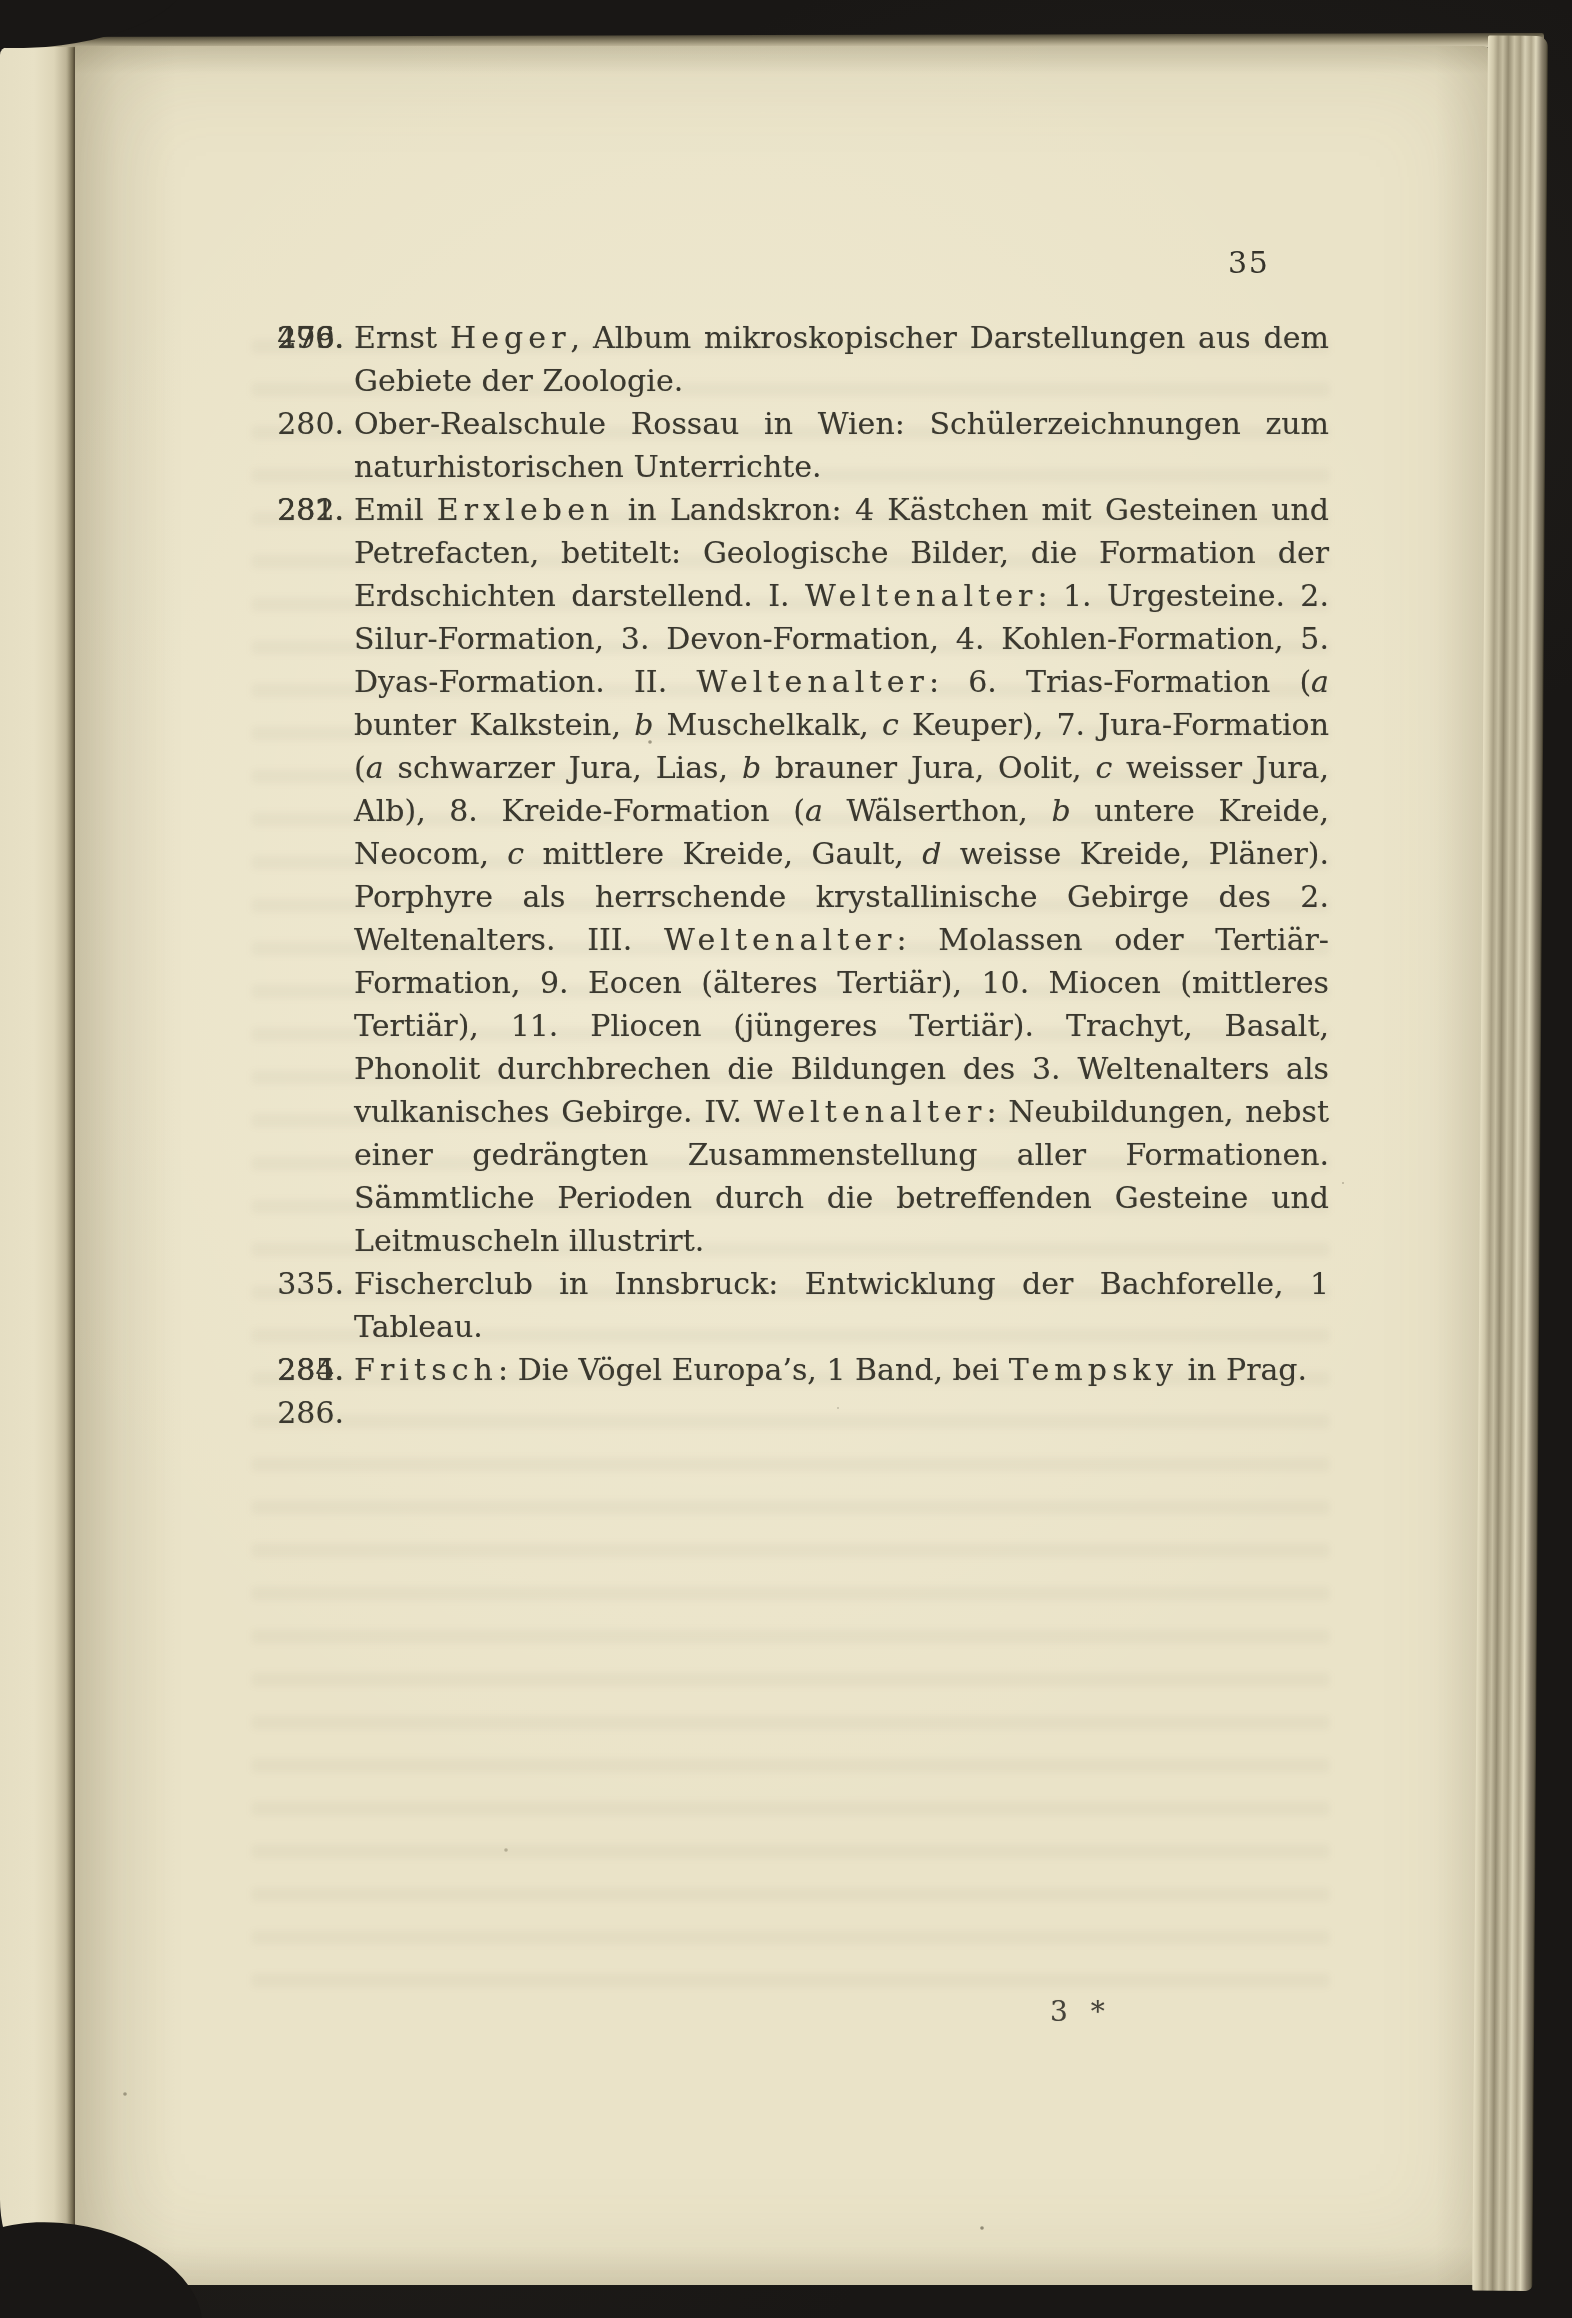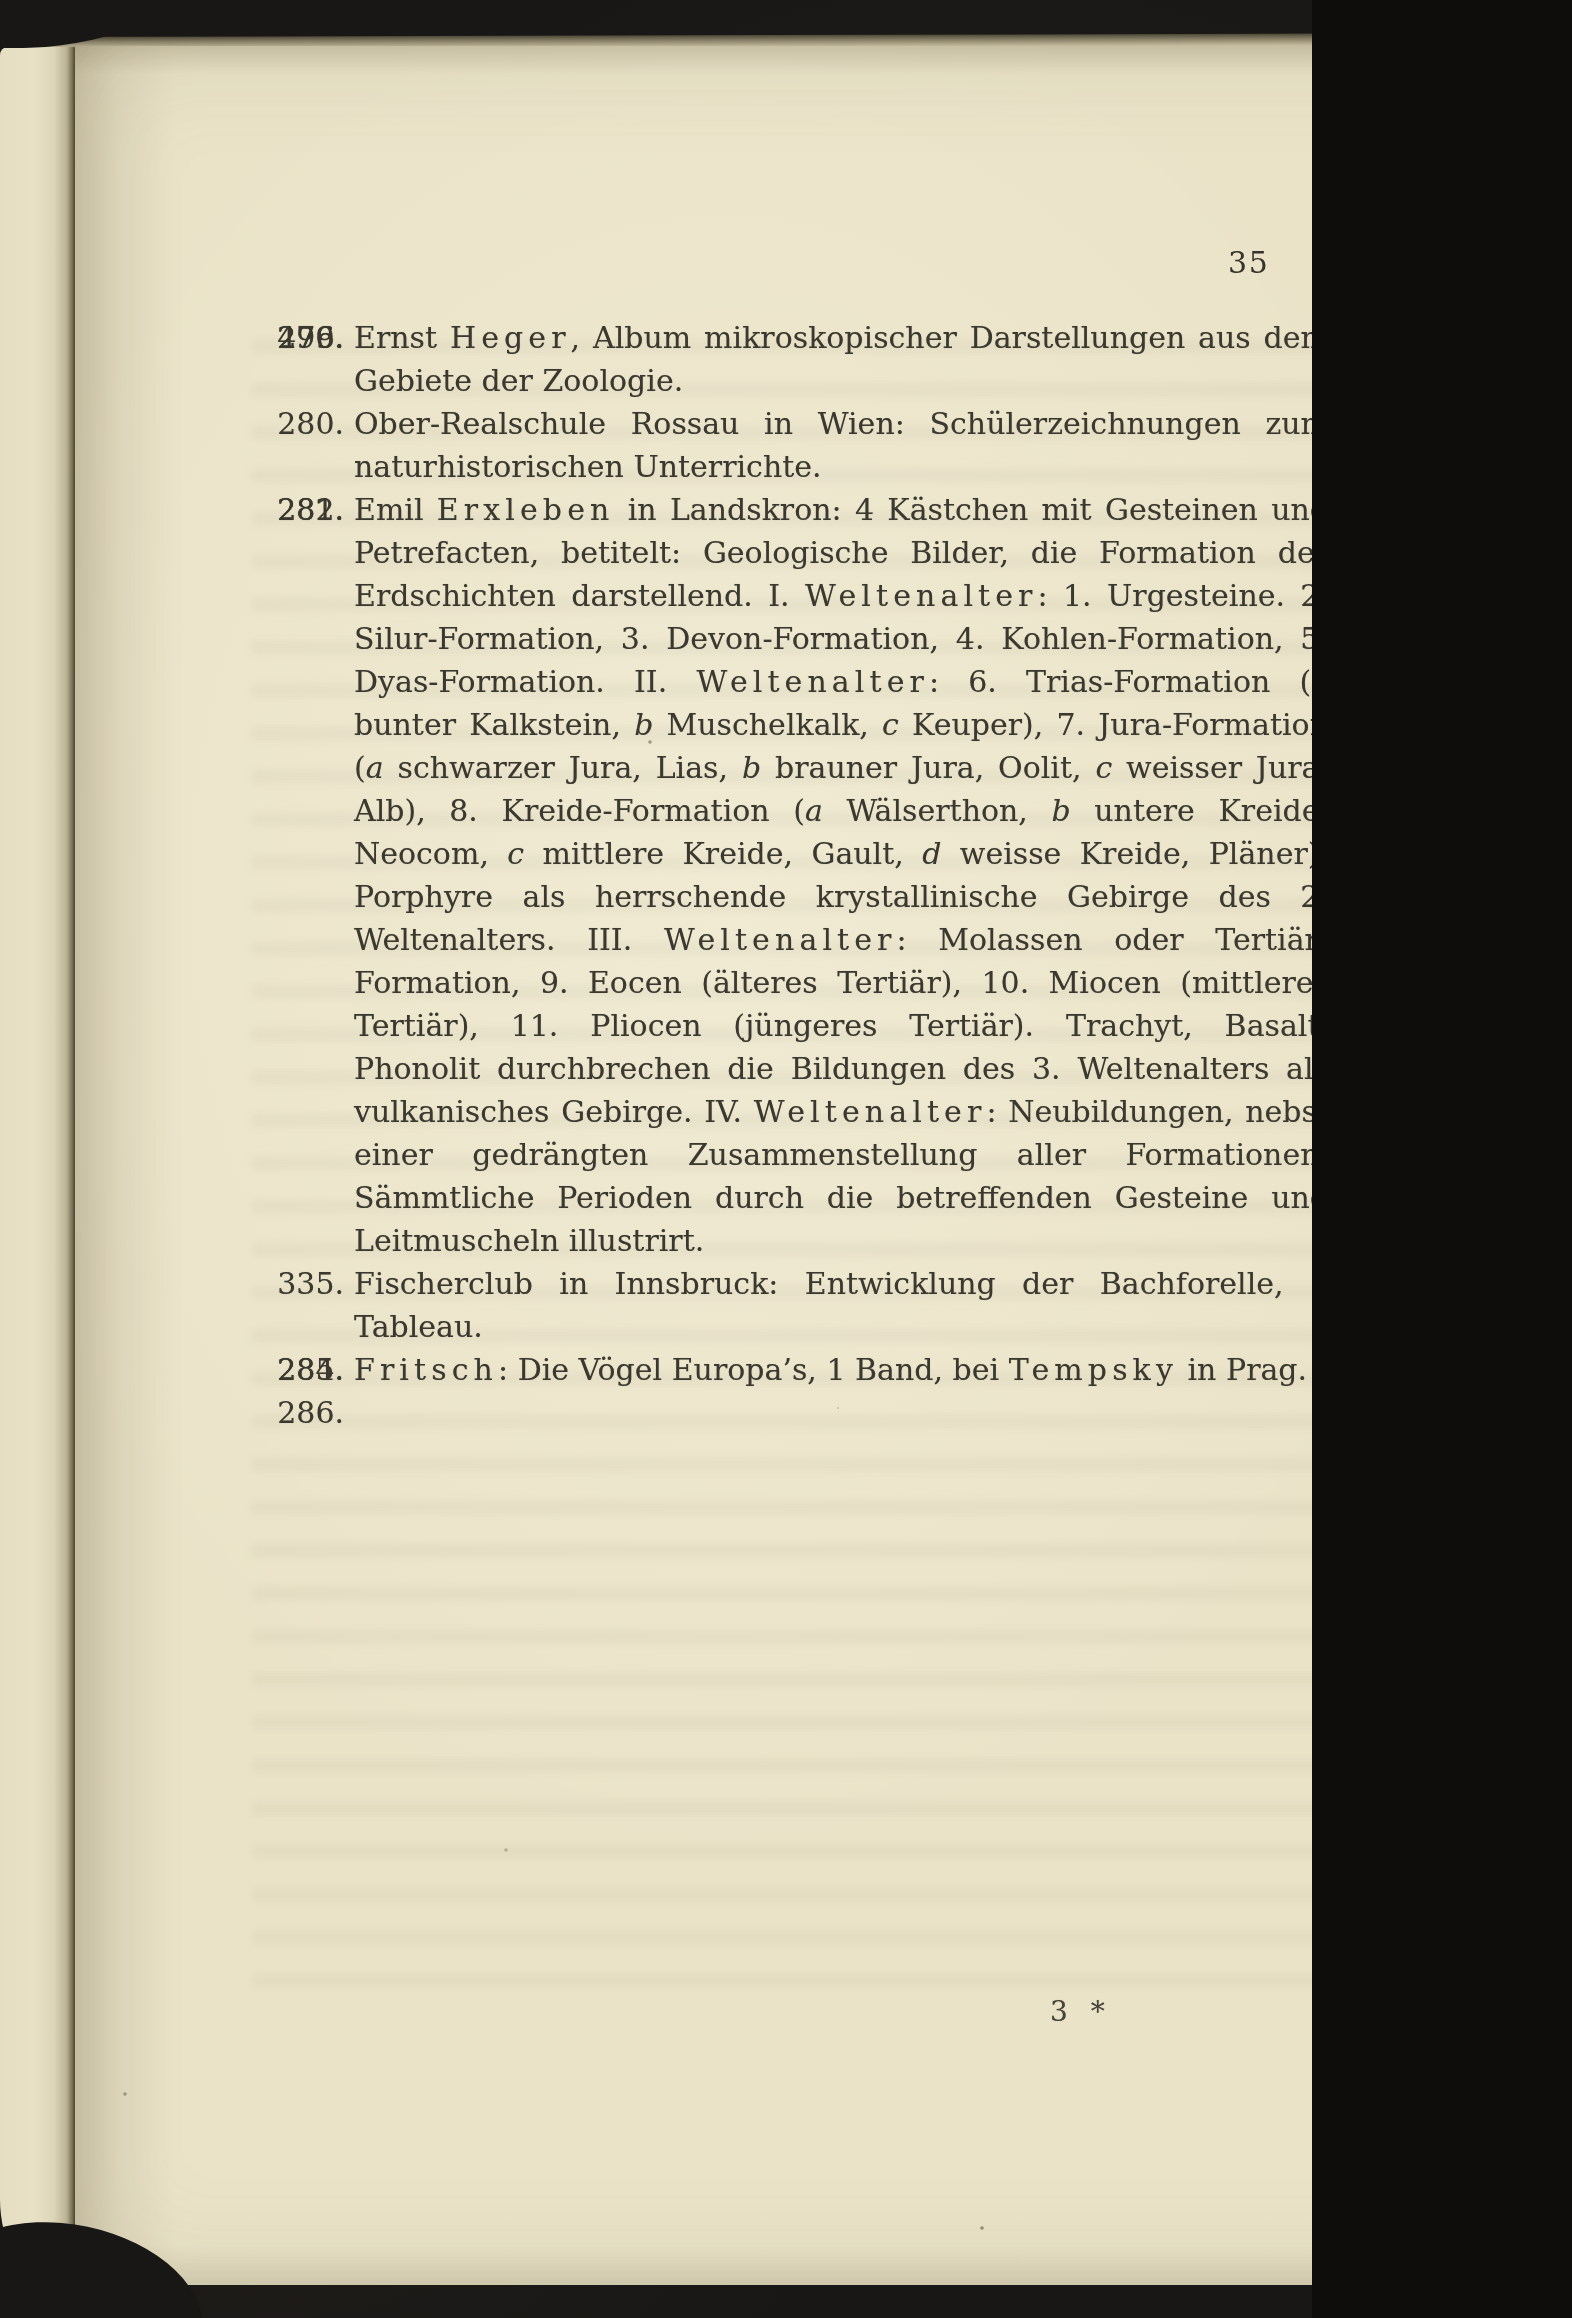--- a/index.html
+++ b/index.html
@@ -1,17 +1,17 @@
 <!DOCTYPE html>
 <html style="font-size:12.6px"><head>
 <meta charset="utf-8">
 <style>
   html,body{margin:0;padding:0;background:#0e0d0c;}
   .scene{
-    position:relative;width:1312px;height:2319px;overflow:hidden;
+    position:relative;width:1572px;height:2319px;overflow:hidden;
     background:
       radial-gradient(1101px 708px at 75% 15%, rgba(70,66,58,.18), transparent 60%),
       radial-gradient(943px 550px at 20% 95%, rgba(60,56,48,.15), transparent 60%),
       #191715;
     font-family:"DejaVu Serif","Liberation Serif",serif;
   }
   
   .top-edge{
     position:absolute;left:22px;top:35px;width:1522px;height:14px;
     background:linear-gradient(180deg,#4e4837 0%,#857d64 35%,#b4ab8f 70%,#d5cdb2 100%);

